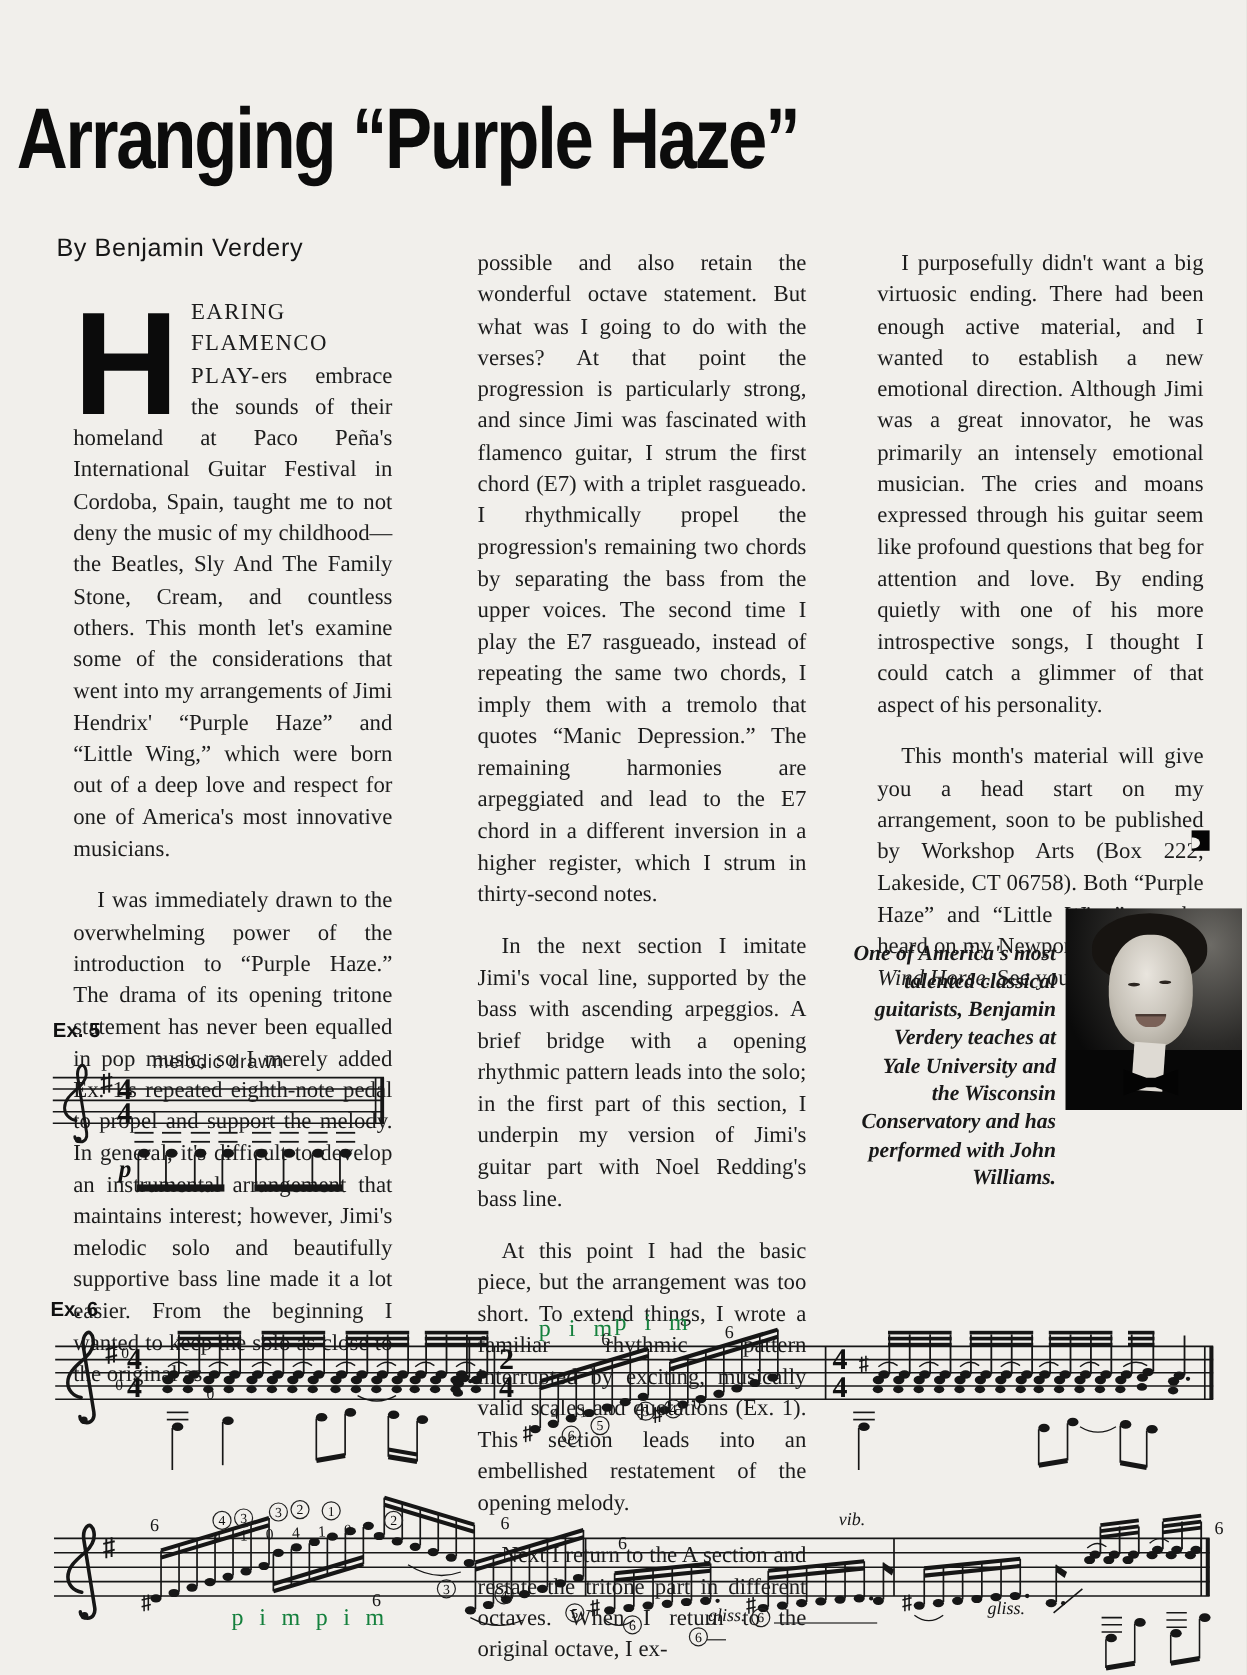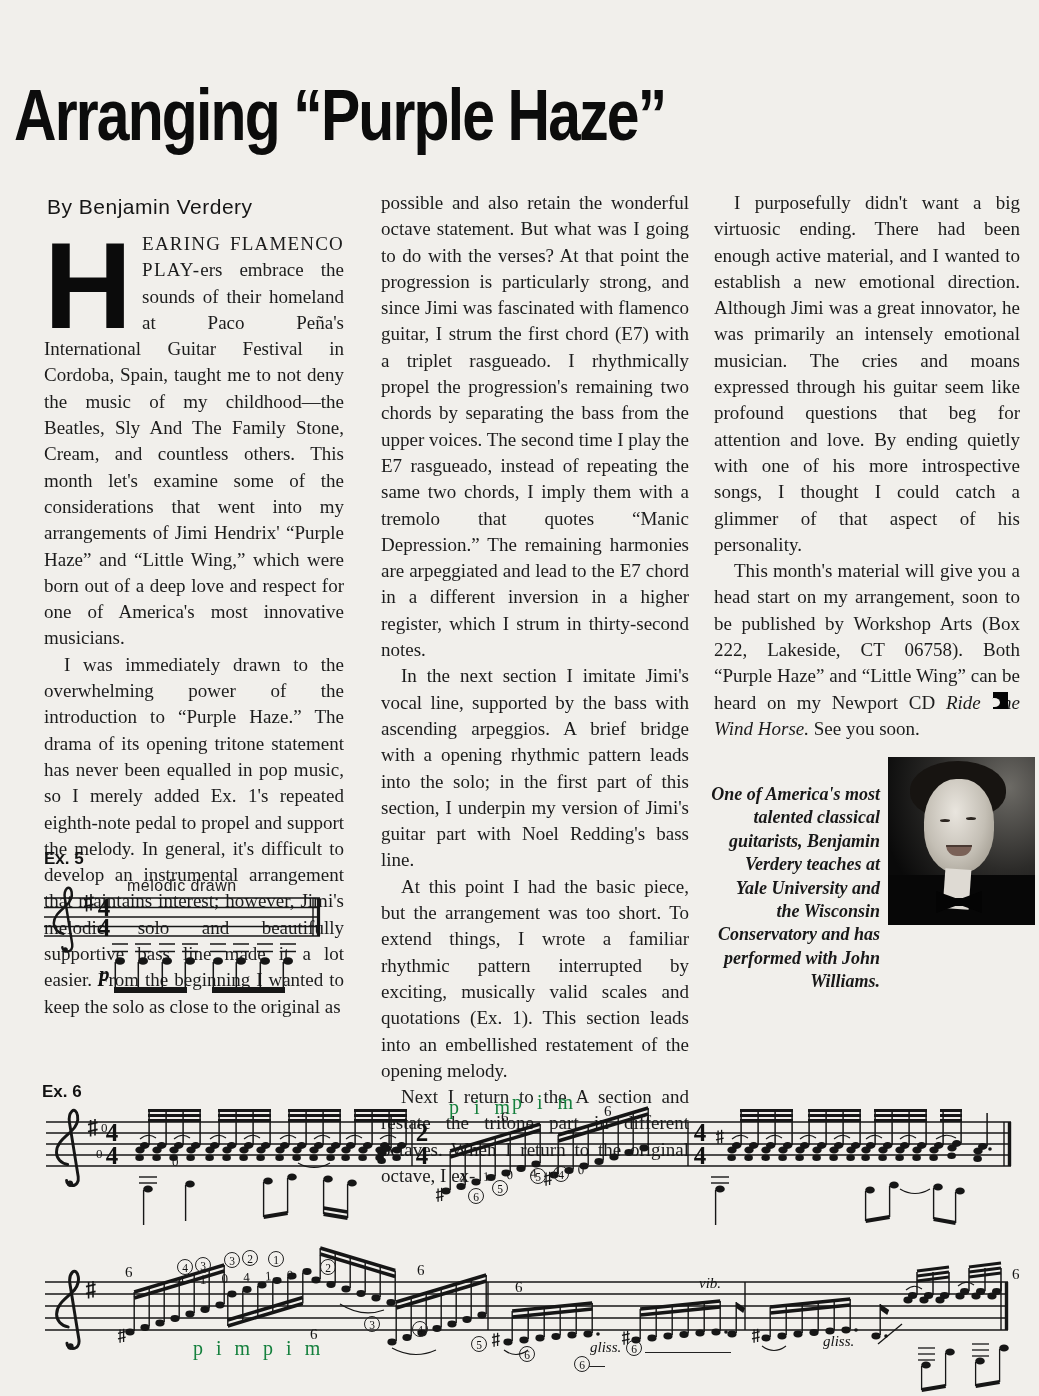--- a/index.html
+++ b/index.html
@@ -12,21 +12,21 @@
   .title{left:14px;top:74px;margin:0;font-family:"Liberation Sans",sans-serif;font-weight:bold;
          font-size:64px;letter-spacing:-2px;color:#0c0c0c;transform:scale(0.92,1.12);
          transform-origin:left top;white-space:nowrap;}
   .byline{left:47px;top:195px;font-family:"Liberation Sans",sans-serif;font-size:21px;
           color:#161616;letter-spacing:0.5px;}
   
   .col{position:absolute;font-size:19px;line-height:26.3px;text-align:justify;}
   .col1{left:44px;top:231px;width:300px;}
   .col2{left:381px;top:190px;width:308px;}
   .col3{left:714px;top:190px;width:306px;}
-  .col p{margin:0;}
+  .col p{margin:17px;}
   .ind{text-indent:20px;}
   .dropcap{float:left;font-family:"Liberation Sans",sans-serif;font-weight:bold;
            font-size:122px;line-height:0.78;margin:8px 10px 0 0;color:#0b0b0b;}
   .lead{letter-spacing:1.2px;font-family:Liberation Serif, serif;}
   .endmark{left:993px;top:692px;width:15px;height:17px;background:#050505;}
   .endmark .notch{position:absolute;left:0;bottom:2px;width:7px;height:9px;background:#f1efeb;
                   border-radius:0 80% 80% 0/0 50% 50% 0;}
   
   .caption{left:710px;top:783px;width:170px;font-style:italic;font-size:18px;
            line-height:23.4px;text-align:right;color:#181818;font-weight:bold;}
@@ -465,21 +465,21 @@
     </g>
   </svg>
 
   <div class="abs six" style="left:125px;top:1264px;">6</div>
   <div class="abs six" style="left:310px;top:1326px;">6</div>
   <div class="abs six" style="left:417px;top:1262px;">6</div>
   <div class="abs six" style="left:515px;top:1279px;">6</div>
   <div class="abs six" style="left:1012px;top:1266px;">6</div>
   <div class="abs fing" style="left:178px;top:1270px;letter-spacing:6px;transform:rotate(-3deg);">4 1 0 4 1 0</div>
   <div class="abs pim" style="left:181px;top:1337px;letter-spacing:4px;margin-left:12px;">p i m p i m</div>
-  <div class="abs mus-it" style="left:699px;top:1259px;margin-top:16px;">vib.</div>
+  <div class="abs mus-it" style="left:699px;top:1259px;">vib.</div>
   <div class="abs mus-it" style="left:590px;top:1339px;">gliss.</div>
   <div class="abs mus-it" style="left:823px;top:1333px;">gliss.</div>
   <div class="abs hline" style="left:645px;top:1352px;width:86px;"></div>
   <div class="abs hline" style="left:589px;top:1366px;width:16px;"></div>
   <span class="circ" style="left:177px;top:1259px;">4</span>
   <span class="circ" style="left:195px;top:1257px;">3</span>
   <span class="circ" style="left:224px;top:1252px;">3</span>
   <span class="circ" style="left:242px;top:1250px;">2</span>
   <span class="circ" style="left:268px;top:1251px;">1</span>
   <span class="circ" style="left:320px;top:1259px;">2</span>

